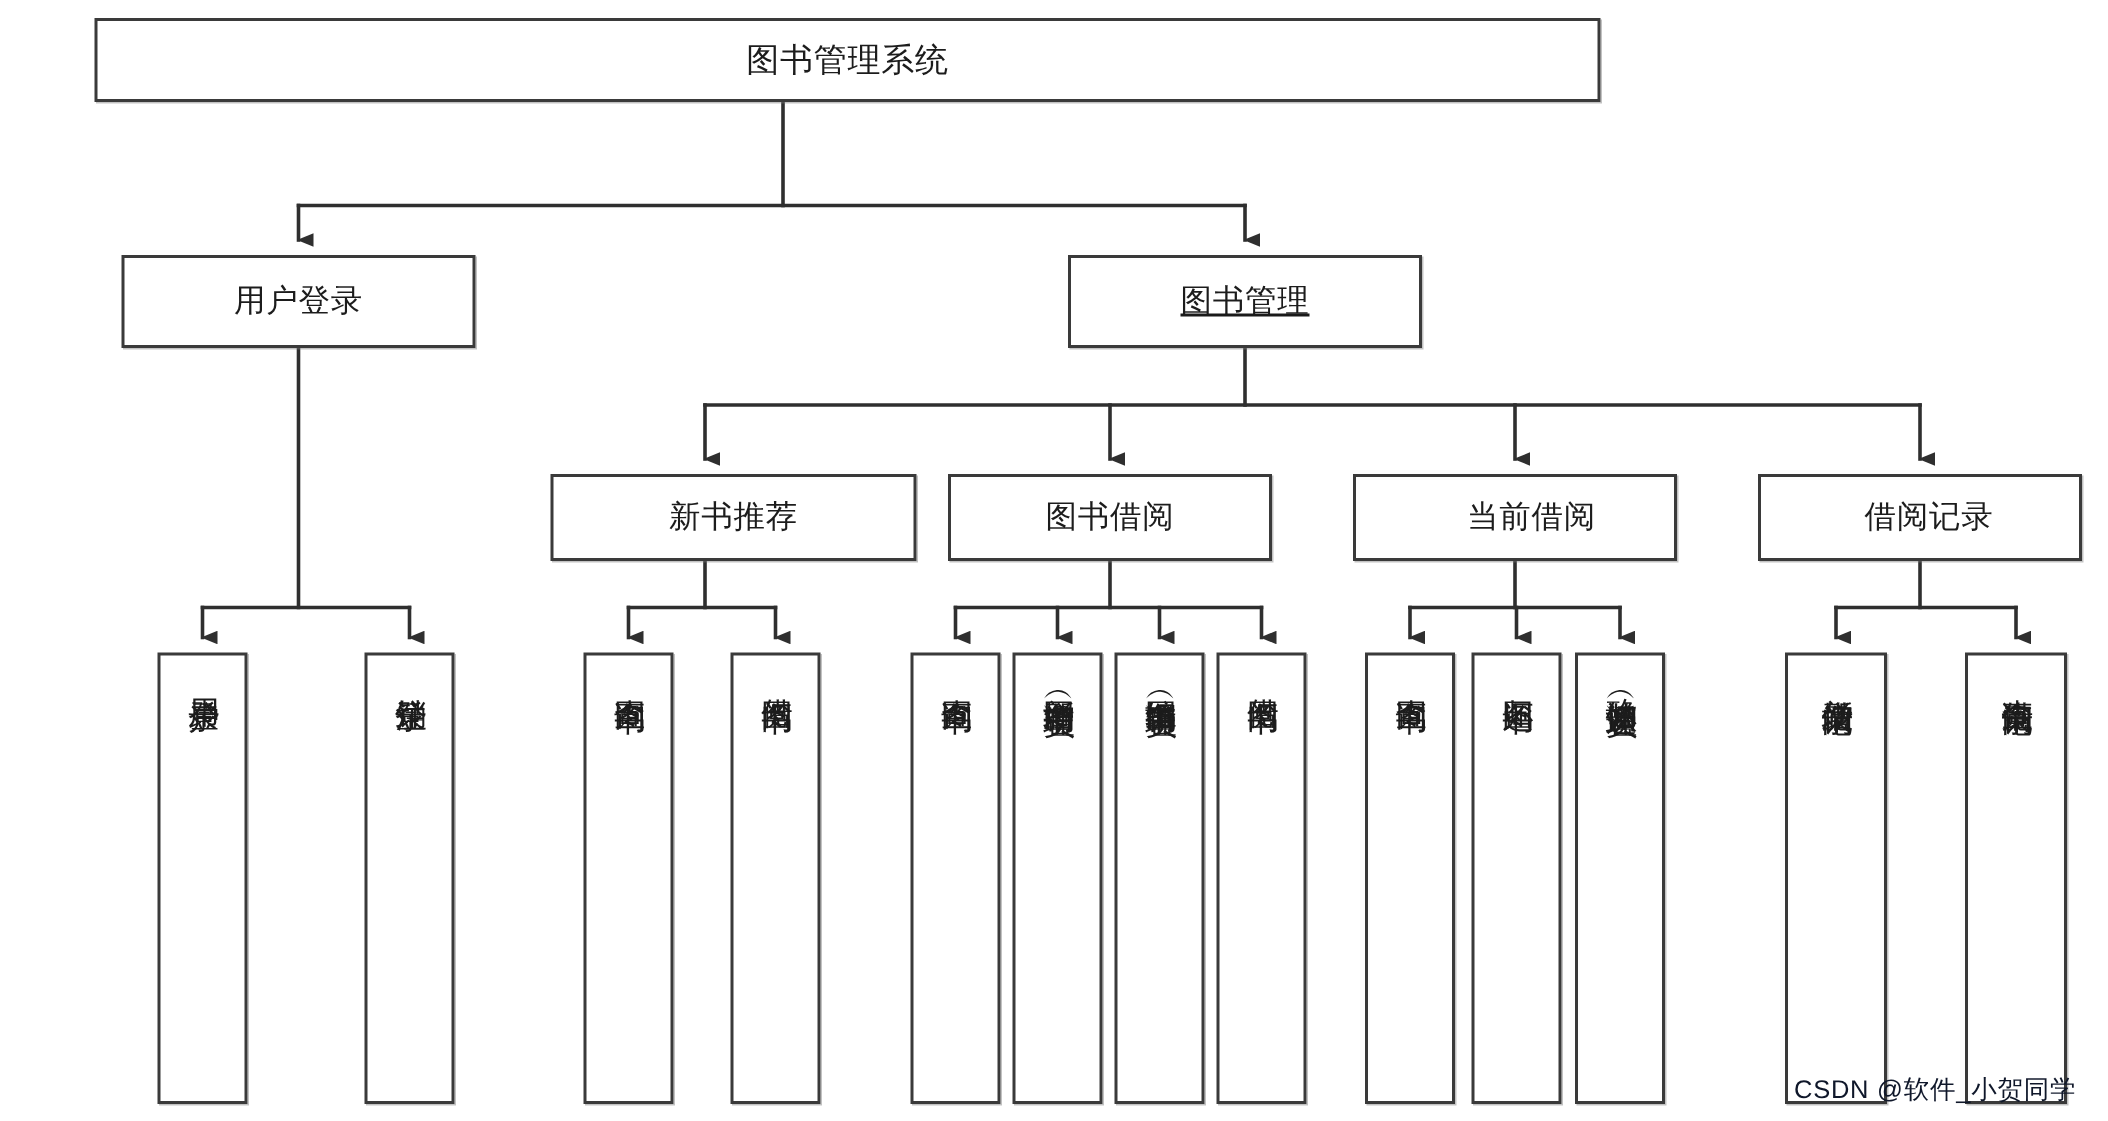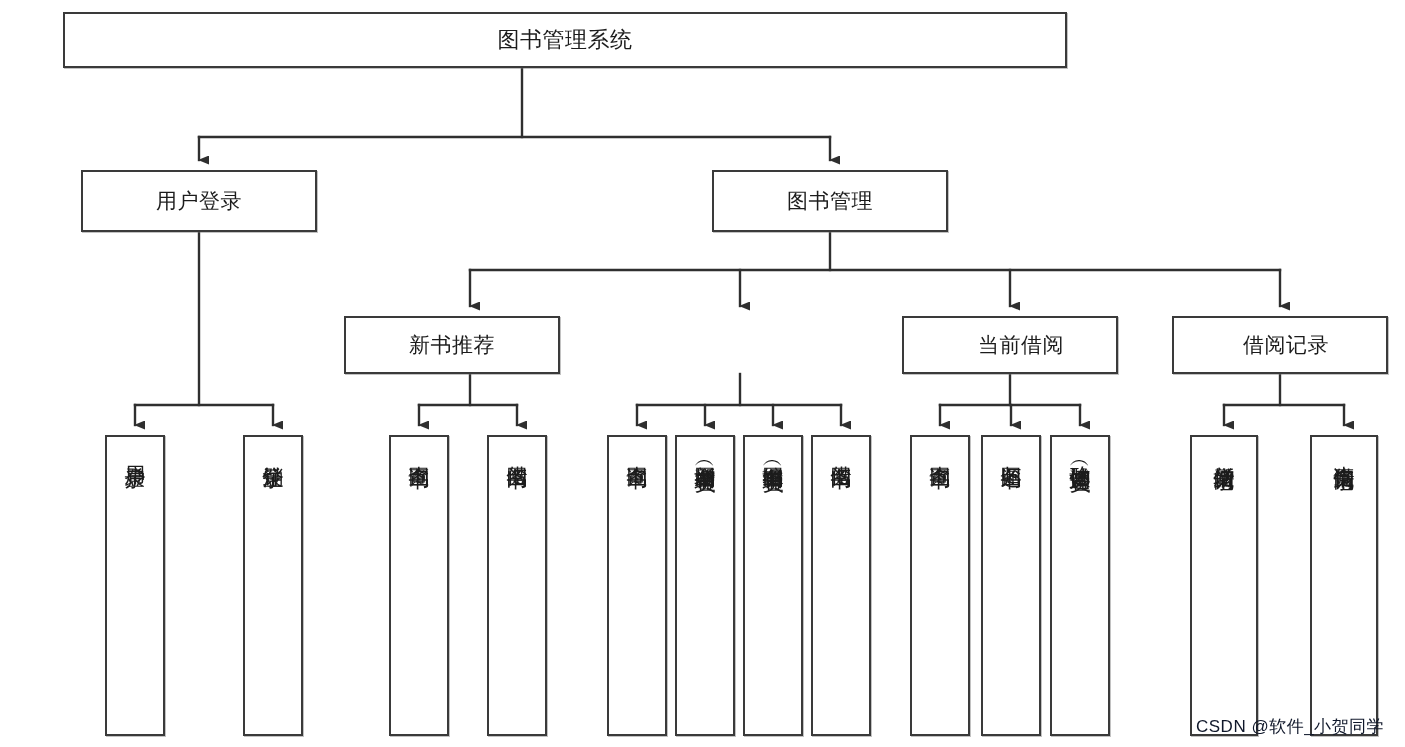--- a/index.html
+++ b/index.html
@@ -124,26 +124,29 @@
     </g>
   </svg>
 
   <div class="node root" style="left: 20px; top: 12px; width: 1004px; height: 56px; margin-left: 43px;">
     <span class="label">图书管理系统</span>
   </div>
 
   <div class="node" style="left: 81px; top: 170px; width: 236px; height: 62px;">
     <span class="label">用户登录</span>
   </div>
-  <div class="node" style="left: 712px; top: 170px; width: 236px; height: 62px;">
+  <div class="node" style="left: 712px; top: 170px; width: 236px; height: 62px; text-decoration: underline;">
     <span class="label">图书管理</span>
   </div>
 
-  <div class="node" style="left: 344px; top: 316px; width: 216px; height: 58px;">
+  <div class="node" style="left: 367px; top: 316px; width: 244px; height: 58px;">
     <span class="label">新书推荐</span>
+  </div>
+  <div class="node" style="left: 632px; top: 316px; width: 216px; height: 58px;">
+    <span class="label">图书借阅</span>
   </div>
   <div class="node" style="left: 902px; top: 316px; width: 216px; height: 58px; padding-left: 22px;">
     <span class="label">当前借阅</span>
   </div>
   <div class="node" style="left: 1172px; top: 316px; width: 216px; height: 58px; padding-left: 12px;">
     <span class="label">借阅记录</span>
   </div>
 
   <div class="node leaf" style="left: 105px; top: 435px; width: 60px; height: 301px;">
     <span class="label">用户登录</span>

